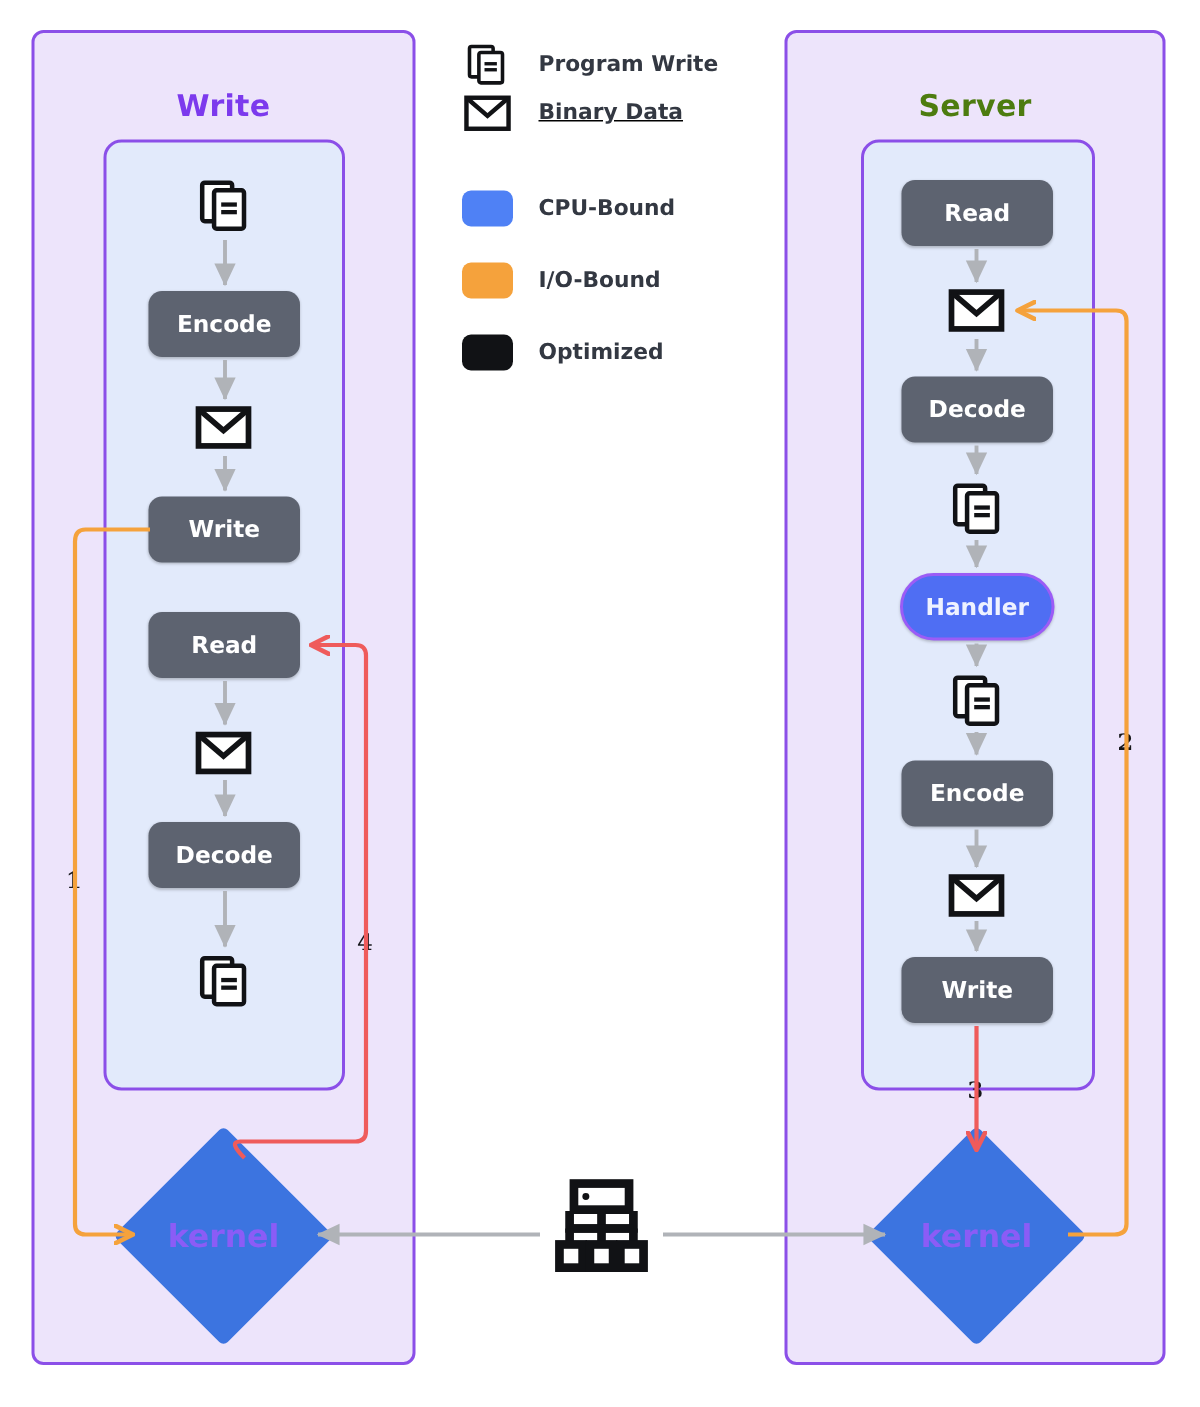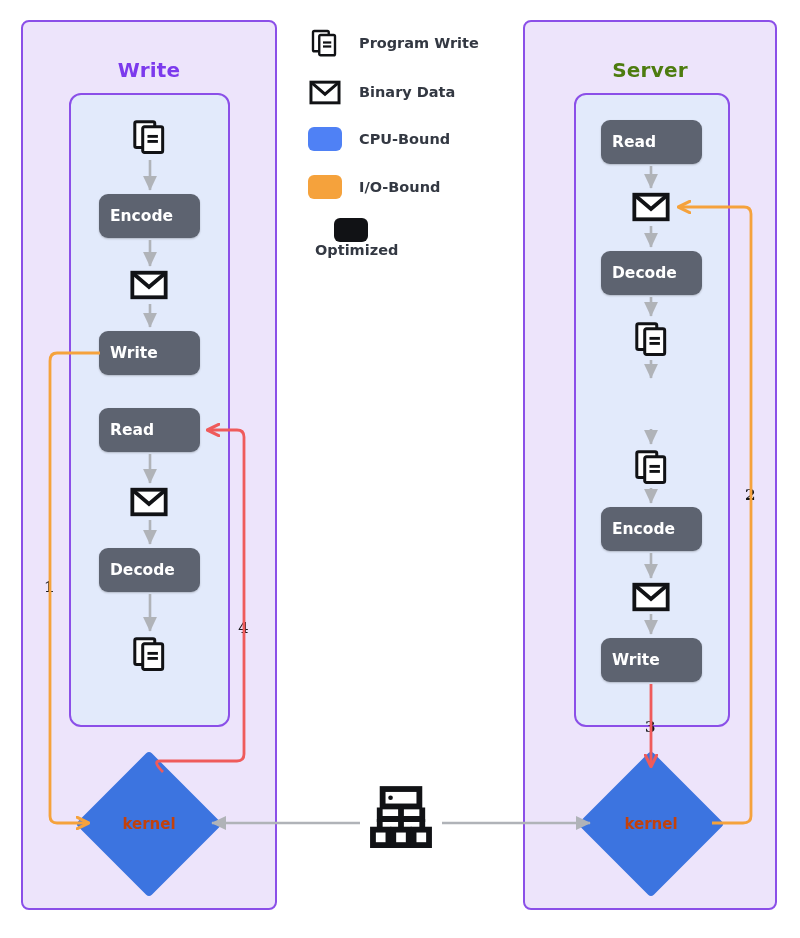--- a/index.html
+++ b/index.html
@@ -40,24 +40,23 @@
   #inner-client{left:69px;top:93px;width:161px;height:634px;}
   #inner-server{left:574px;top:93px;width:156px;height:634px;}
 
   
   .node{
     position:absolute;
     background:#5d6370;
     color:#ffffff;
     border-radius:9px;
     font-size:15.5px;font-weight:bold;
-    display:flex;align-items:center;
+    display:flex;align-items:center;justify-content:center;
     box-sizing:border-box;
     box-shadow:0 1px 2px rgba(0,0,0,.22);
-    padding-left:11px;
   }
   .node.handler{
     background:#4f6ef3;
     border:2.5px solid #9b5cf6;
     border-radius:26px;
     color:#eef2ff;
   }
 
   
   .kernel{
@@ -65,21 +64,21 @@
   }
   .kernel .dia{
     position:absolute;left:0;top:0;width:104px;height:104px;
     background:#3c74e0;
     transform:rotate(45deg);
     border-radius:4px;
   }
   .kernel .lbl{
     position:absolute;left:0;top:0;width:104px;height:104px;
     display:flex;align-items:center;justify-content:center;
-    color:#c2410c;font-size:15px;font-weight:bold;
+    color:#8b5cf6;font-size:21px;font-weight:bold;
   }
 
   
   #legend{position:absolute;left:303px;top:26px;width:210px;}
   .leg-row{position:absolute;left:0;height:34px;display:flex;align-items:center;}
   .leg-ico{width:44px;height:34px;display:flex;align-items:center;justify-content:center;}
   .leg-txt{font-size:14.5px;font-weight:bold;color:#333842;margin-left:12px;white-space:nowrap;}
   .swatch{width:34px;height:24px;border-radius:6px;}
   .sw-cpu{background:#4f81f5;}
   .sw-io{background:#f5a23c;}
@@ -180,20 +179,23 @@
 
   <div class="icon" style="left:633px;top:320px;">
     <svg width="38" height="38" viewBox="0 0 24 24">
       <rect x="2.4" y="2.4" width="12.6" height="16.2" rx="1.1" fill="#fff" stroke="#111215" stroke-width="1.9"></rect>
       <rect x="7.4" y="5.6" width="12.6" height="16.2" rx="1.1" fill="#fff" stroke="#111215" stroke-width="1.9"></rect>
       <line x1="10.4" y1="11.6" x2="17" y2="11.6" stroke="#111215" stroke-width="1.8"></line>
       <line x1="10.4" y1="14.8" x2="17" y2="14.8" stroke="#111215" stroke-width="1.8"></line>
     </svg>
   </div>
 
+  <div class="node handler" style="left:600px;top:382px;width:103px;height:45px;">
+    <span>Handler</span>
+  </div>
 
   <div class="icon" style="left:633px;top:448px;">
     <svg width="38" height="38" viewBox="0 0 24 24">
       <rect x="2.4" y="2.4" width="12.6" height="16.2" rx="1.1" fill="#fff" stroke="#111215" stroke-width="1.9"></rect>
       <rect x="7.4" y="5.6" width="12.6" height="16.2" rx="1.1" fill="#fff" stroke="#111215" stroke-width="1.9"></rect>
       <line x1="10.4" y1="11.6" x2="17" y2="11.6" stroke="#111215" stroke-width="1.8"></line>
       <line x1="10.4" y1="14.8" x2="17" y2="14.8" stroke="#111215" stroke-width="1.8"></line>
     </svg>
   </div>
 
@@ -289,21 +291,21 @@
         <svg width="30" height="30" viewBox="0 0 24 24">
           <rect x="2.4" y="2.4" width="12.6" height="16.2" rx="1.1" fill="#fff" stroke="#111215" stroke-width="1.9"></rect>
           <rect x="7.4" y="5.6" width="12.6" height="16.2" rx="1.1" fill="#fff" stroke="#111215" stroke-width="1.9"></rect>
           <line x1="10.4" y1="11.6" x2="17" y2="11.6" stroke="#111215" stroke-width="1.8"></line>
           <line x1="10.4" y1="14.8" x2="17" y2="14.8" stroke="#111215" stroke-width="1.8"></line>
         </svg>
       </span>
       <span class="leg-txt">Program Write</span>
     </div>
 
-    <div class="leg-row" style="top:49px;">
+    <div class="leg-row" style="top:32px;text-decoration:underline;">
       <span class="leg-ico">
         <svg width="32" height="25" viewBox="0 0 26 20">
           <rect x="1.6" y="1.6" width="22.8" height="16.8" fill="#fff" stroke="#111215" stroke-width="2.4"></rect>
           <polyline points="1.6,1.6 13,11.4 24.4,1.6" fill="none" stroke="#111215" stroke-width="2.4"></polyline>
         </svg>
       </span>
       <span class="leg-txt">Binary Data</span>
     </div>
 
     <div class="leg-row" style="top:96px;">
@@ -313,21 +315,21 @@
       <span class="leg-txt">CPU-Bound</span>
     </div>
 
     <div class="leg-row" style="top:144px;">
       <span class="leg-ico">
         <span class="swatch sw-io"></span>
       </span>
       <span class="leg-txt">I/O-Bound</span>
     </div>
 
-    <div class="leg-row" style="top:192px;flex-direction:column;">
+    <div class="leg-row" style="top:192px;">
       <span class="leg-ico">
         <span class="swatch sw-opt"></span>
       </span>
       <span class="leg-txt">Optimized</span>
     </div>
 
   </div>
 
 </div>
 

